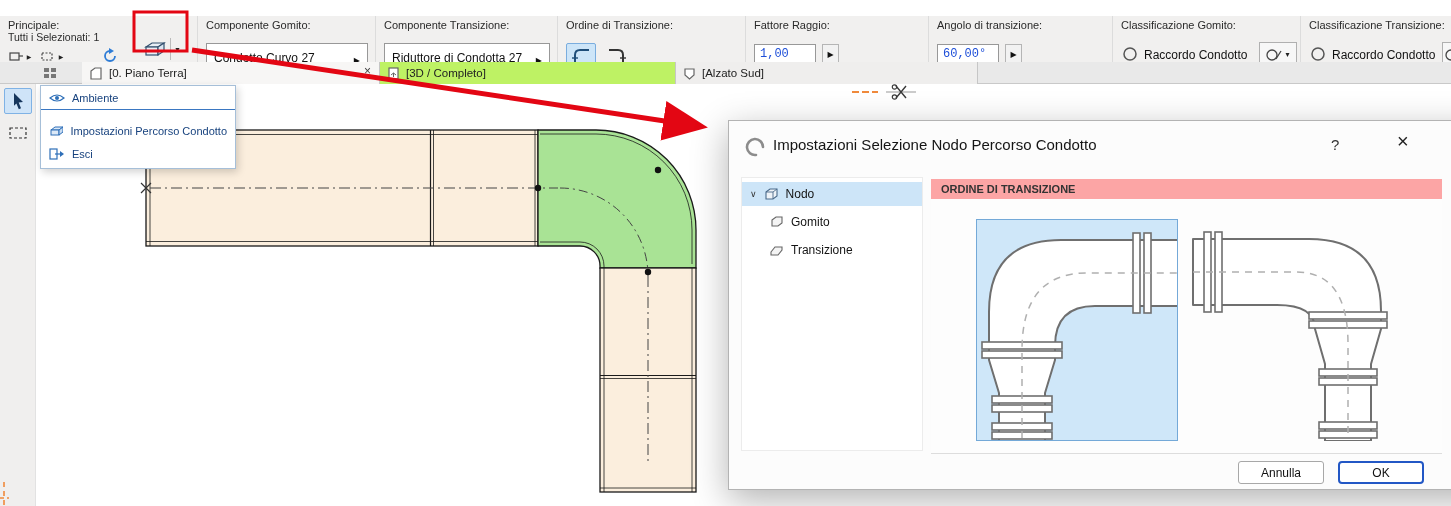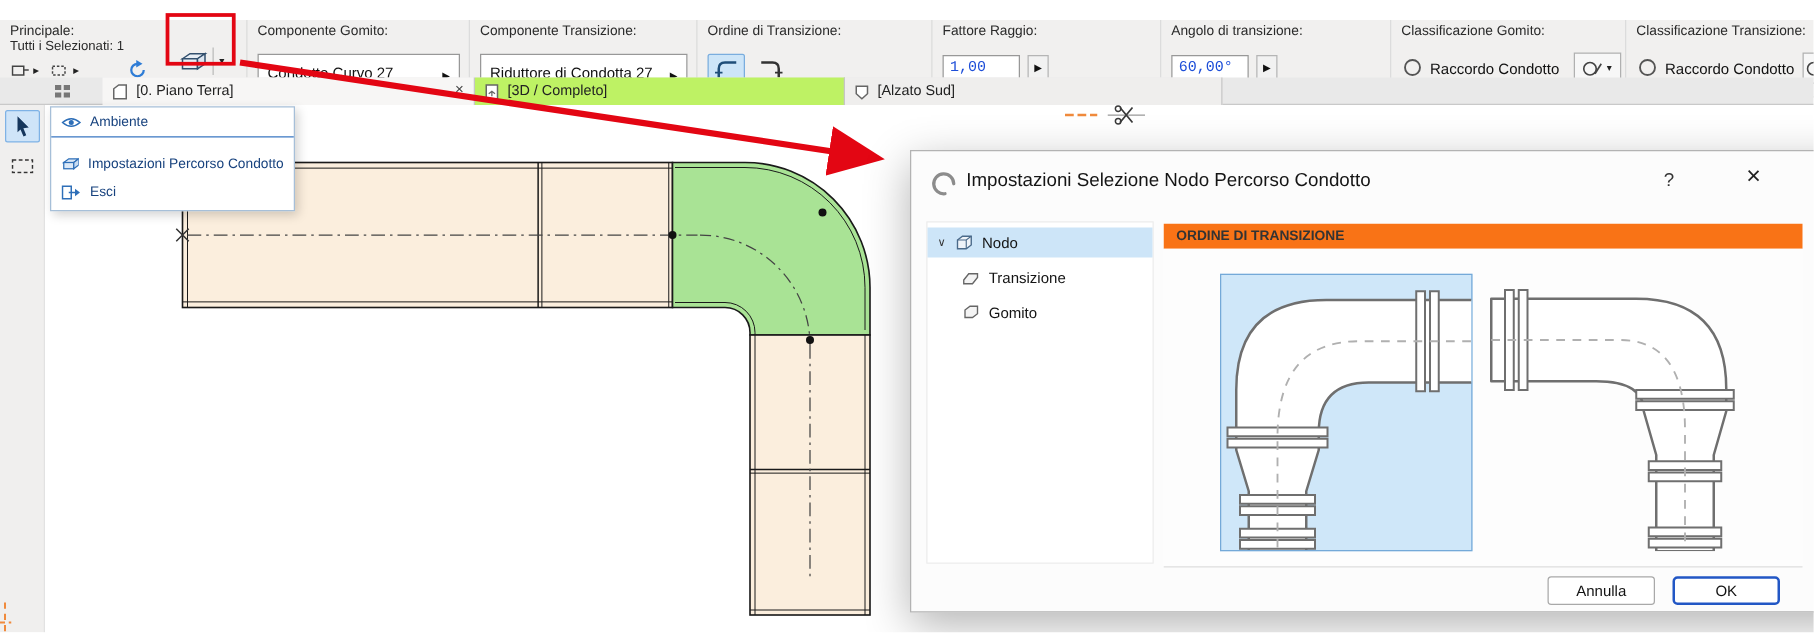--- a/index.html
+++ b/index.html
@@ -61,21 +61,21 @@
   .dlg-title { position:absolute; left:44px; top:15px; font-size:15px; color:#151515; white-space:nowrap; }
   .dlg-help { position:absolute; left:602px; top:15px; font-size:15px; color:#333; }
   .dlg-close { position:absolute; left:668px; top:9px; font-size:20px; color:#222; }
   .treepanel { position:absolute; left:12px; top:56px; width:182px; height:274px;
                background:#fff; border:1px solid #ececec; }
   .trow { display:flex; align-items:center; gap:7px; height:24px; font-size:12px;
           color:#141414; padding-left:8px; margin-bottom:4px; white-space:nowrap; }
   .trow.sel { background:#cde5f8; }
   .trow.child { padding-left:28px; }
   .chev { font-size:9px; color:#333; }
-  .ordheader { position:absolute; left:202px; top:58px; width:511px; height:20px; background:#f97316;
+  .ordheader { position:absolute; left:202px; top:58px; width:511px; height:20px; background:#fca5a5;
                font-size:11px; font-weight:bold; color:#333; display:flex; align-items:center; padding-left:10px; }
   .previewarea { position:absolute; left:202px; top:78px; width:511px; height:254px; background:#fdfdfd; }
   .tile { position:absolute; top:20px; width:202px; height:222px; overflow:hidden; }
   .tile.sel { background:#cfe7f9; border:1px solid #74a9d8; }
   .footer-line { position:absolute; left:202px; width:511px; top:332px; border-top:1px solid #ddd; }
   .btn { position:absolute; top:340px; width:86px; height:23px; background:#fff; border:1px solid #a8a8a8;
          border-radius:3px; font-size:12px; color:#111; display:flex; align-items:center; justify-content:center; }
   .btn.ok { border:2px solid #2257c5; border-radius:4px; }
 </style>
 </head>
@@ -336,29 +336,29 @@
       <div class="trow sel" style="margin-top:4px">
         <span class="chev">∨</span>
         <svg width="15" height="12">
             <polygon points="2,4 6,1 13,1 13,8 9,11 2,11" fill="#eef3f8" stroke="#4a6a8a" stroke-width="1.1"></polygon>
             <path d="M2,4 L9,4 L13,1 M9,4 L9,11" stroke="#4a6a8a" stroke-width="0.9" fill="none"></path>
           </svg>
         <span>Nodo</span>
       </div>
       <div class="trow child">
         <svg width="14" height="12">
-            <polygon points="1,8 5,3 12,3 12,6 8,11 1,11" fill="#f4f4f4" stroke="#666" stroke-width="1.1"></polygon>
-          </svg>
-        <span>Transizione</span>
+            <polygon points="2,4 6,1 12,1 12,7 8,10 2,10" fill="#f4f4f4" stroke="#666" stroke-width="1.1"></polygon>
+          </svg>
+        <span>Gomito</span>
       </div>
       <div class="trow child">
         <svg width="14" height="12">
-            <polygon points="2,4 6,1 12,1 12,7 8,10 2,10" fill="#f4f4f4" stroke="#666" stroke-width="1.1"></polygon>
-          </svg>
-        <span>Gomito</span>
+            <polygon points="1,8 5,3 12,3 12,6 8,11 1,11" fill="#f4f4f4" stroke="#666" stroke-width="1.1"></polygon>
+          </svg>
+        <span>Transizione</span>
       </div>
     </div>
 
     <div class="ordheader">ORDINE DI TRANSIZIONE</div>
 
     <div class="previewarea">
 
       <div class="tile sel" style="left:45px">
         <svg width="202" height="222" viewBox="0 0 202 222">
           <path d="M22,222 V173 L12,140 V92 Q12,20 84,20 H202 V86 H118 Q78,86 78,126 V140 L68,173 V222 Z" fill="#ffffff" stroke="#6f6f6f" stroke-width="2" stroke-linejoin="round"></path>

